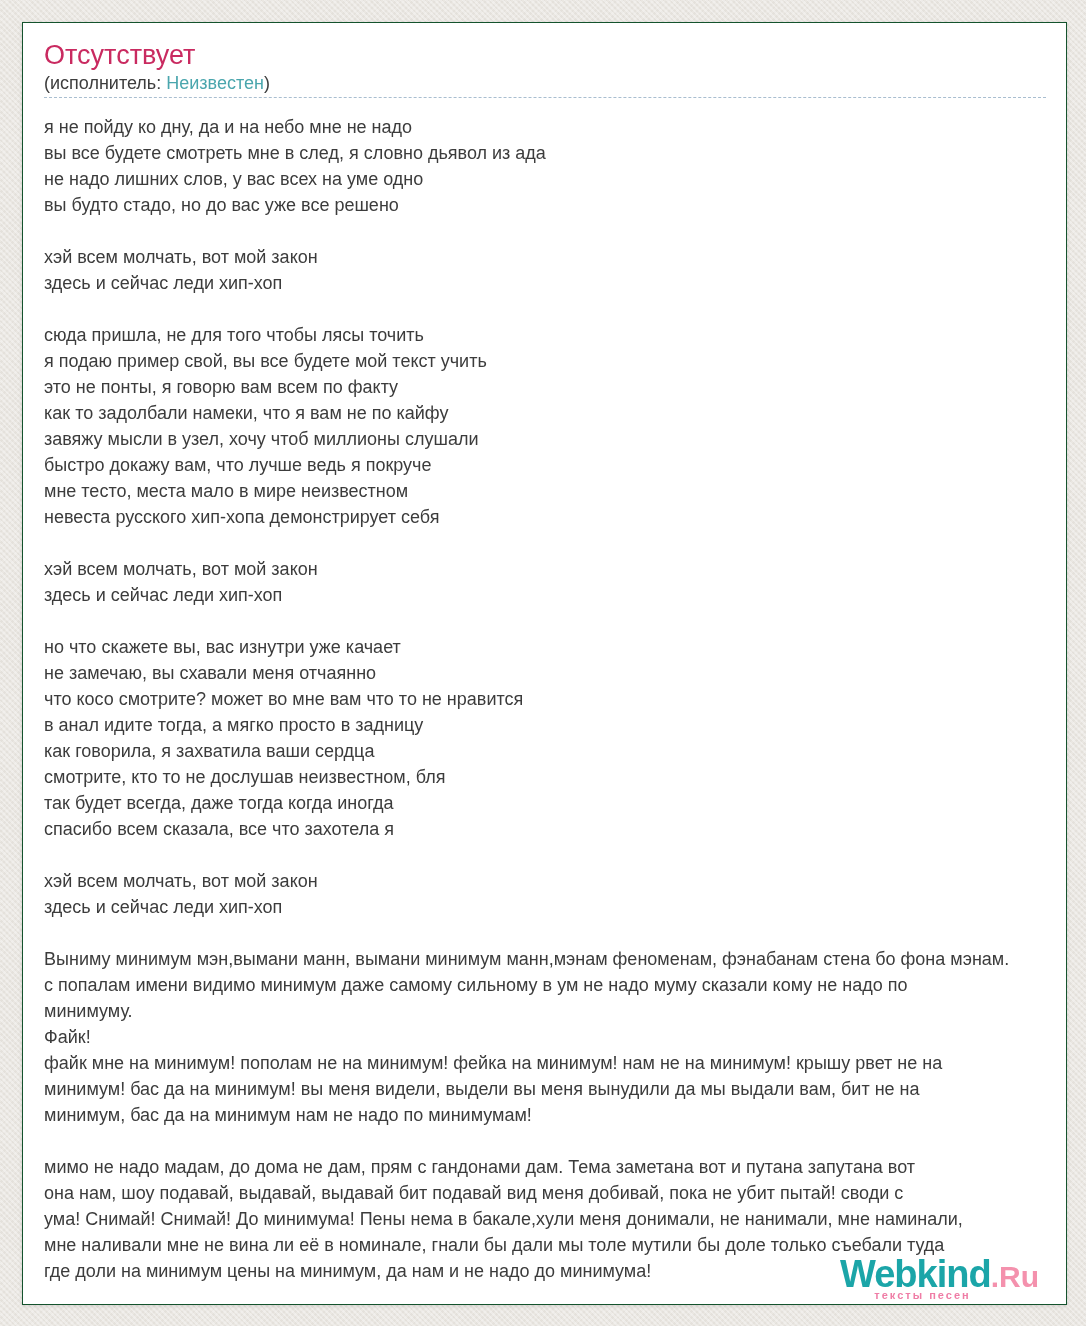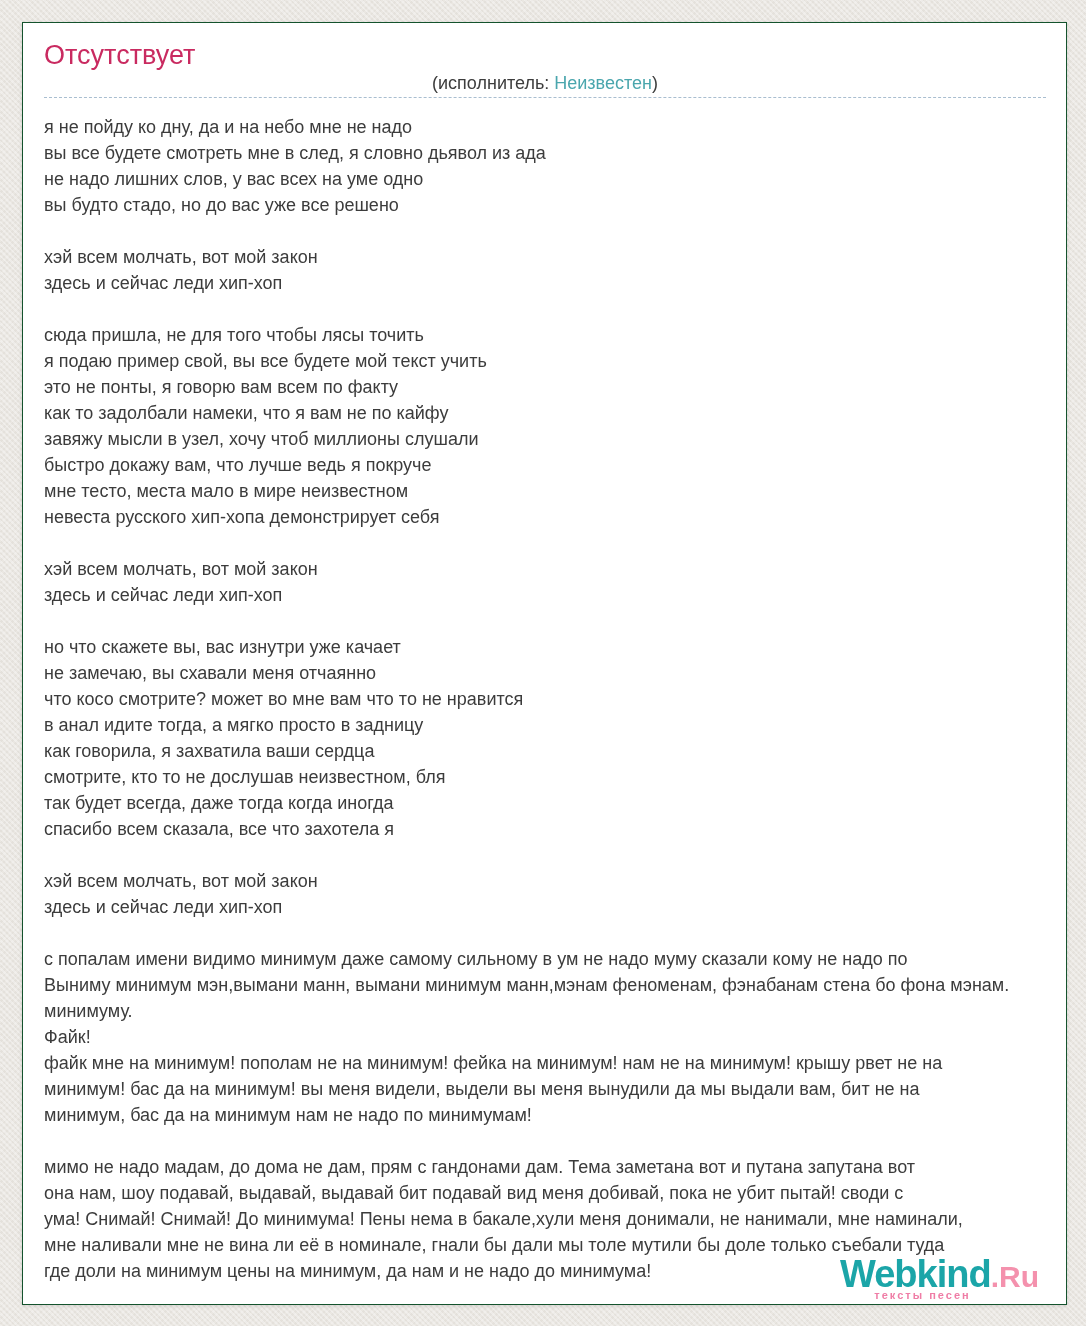--- a/index.html
+++ b/index.html
@@ -35,21 +35,20 @@
     font-size: 27px;
     line-height: 31px;
     font-weight: normal;
     color: #c92a60;
   }
   .subtitle {
     margin-top: 2px;
     font-size: 18px;
     line-height: 21px;
     color: #3d3d3d;
-    text-align: center;
   }
   .artist-link {
     color: #4aa6ad;
     text-decoration: none;
     cursor: pointer;
   }
   .separator {
     margin-top: 3px;
     border-bottom: 1px dashed #a9bed0;
     height: 0;
@@ -132,22 +131,22 @@
       <div class="lyric-line">что косо смотрите? может во мне вам что то не нравится</div>
       <div class="lyric-line">в анал идите тогда, а мягко просто в задницу</div>
       <div class="lyric-line">как говорила, я захватила ваши сердца</div>
       <div class="lyric-line">смотрите, кто то не дослушав неизвестном, бля</div>
       <div class="lyric-line">так будет всегда, даже тогда когда иногда</div>
       <div class="lyric-line">спасибо всем сказала, все что захотела я</div>
       <div class="lyric-line">&nbsp;</div>
       <div class="lyric-line">хэй всем молчать, вот мой закон</div>
       <div class="lyric-line">здесь и сейчас леди хип-хоп</div>
       <div class="lyric-line">&nbsp;</div>
+      <div class="lyric-line">Выниму минимум мэн,вымани манн, вымани минимум манн,мэнам феноменам, фэнабанам стена бо фона мэнам.</div>
       <div class="lyric-line">с попалам имени видимо минимум даже самому сильному в ум не надо муму сказали кому не надо по</div>
-      <div class="lyric-line">Выниму минимум мэн,вымани манн, вымани минимум манн,мэнам феноменам, фэнабанам стена бо фона мэнам.</div>
       <div class="lyric-line">минимуму.</div>
       <div class="lyric-line">Файк!</div>
       <div class="lyric-line">файк мне на минимум! пополам не на минимум! фейка на минимум! нам не на минимум! крышу рвет не на</div>
       <div class="lyric-line">минимум! бас да на минимум! вы меня видели, выдели вы меня вынудили да мы выдали вам, бит не на</div>
       <div class="lyric-line">минимум, бас да на минимум нам не надо по минимумам!</div>
       <div class="lyric-line">&nbsp;</div>
       <div class="lyric-line">мимо не надо мадам, до дома не дам, прям с гандонами дам. Тема заметана вот и путана запутана вот</div>
       <div class="lyric-line">она нам, шоу подавай, выдавай, выдавай бит подавай вид меня добивай, пока не убит пытай! своди с</div>
       <div class="lyric-line">ума! Снимай! Снимай! До минимума! Пены нема в бакале,хули меня донимали, не нанимали, мне наминали,</div>
       <div class="lyric-line">мне наливали мне не вина ли её в номинале, гнали бы дали мы толе мутили бы доле только съебали туда</div>

